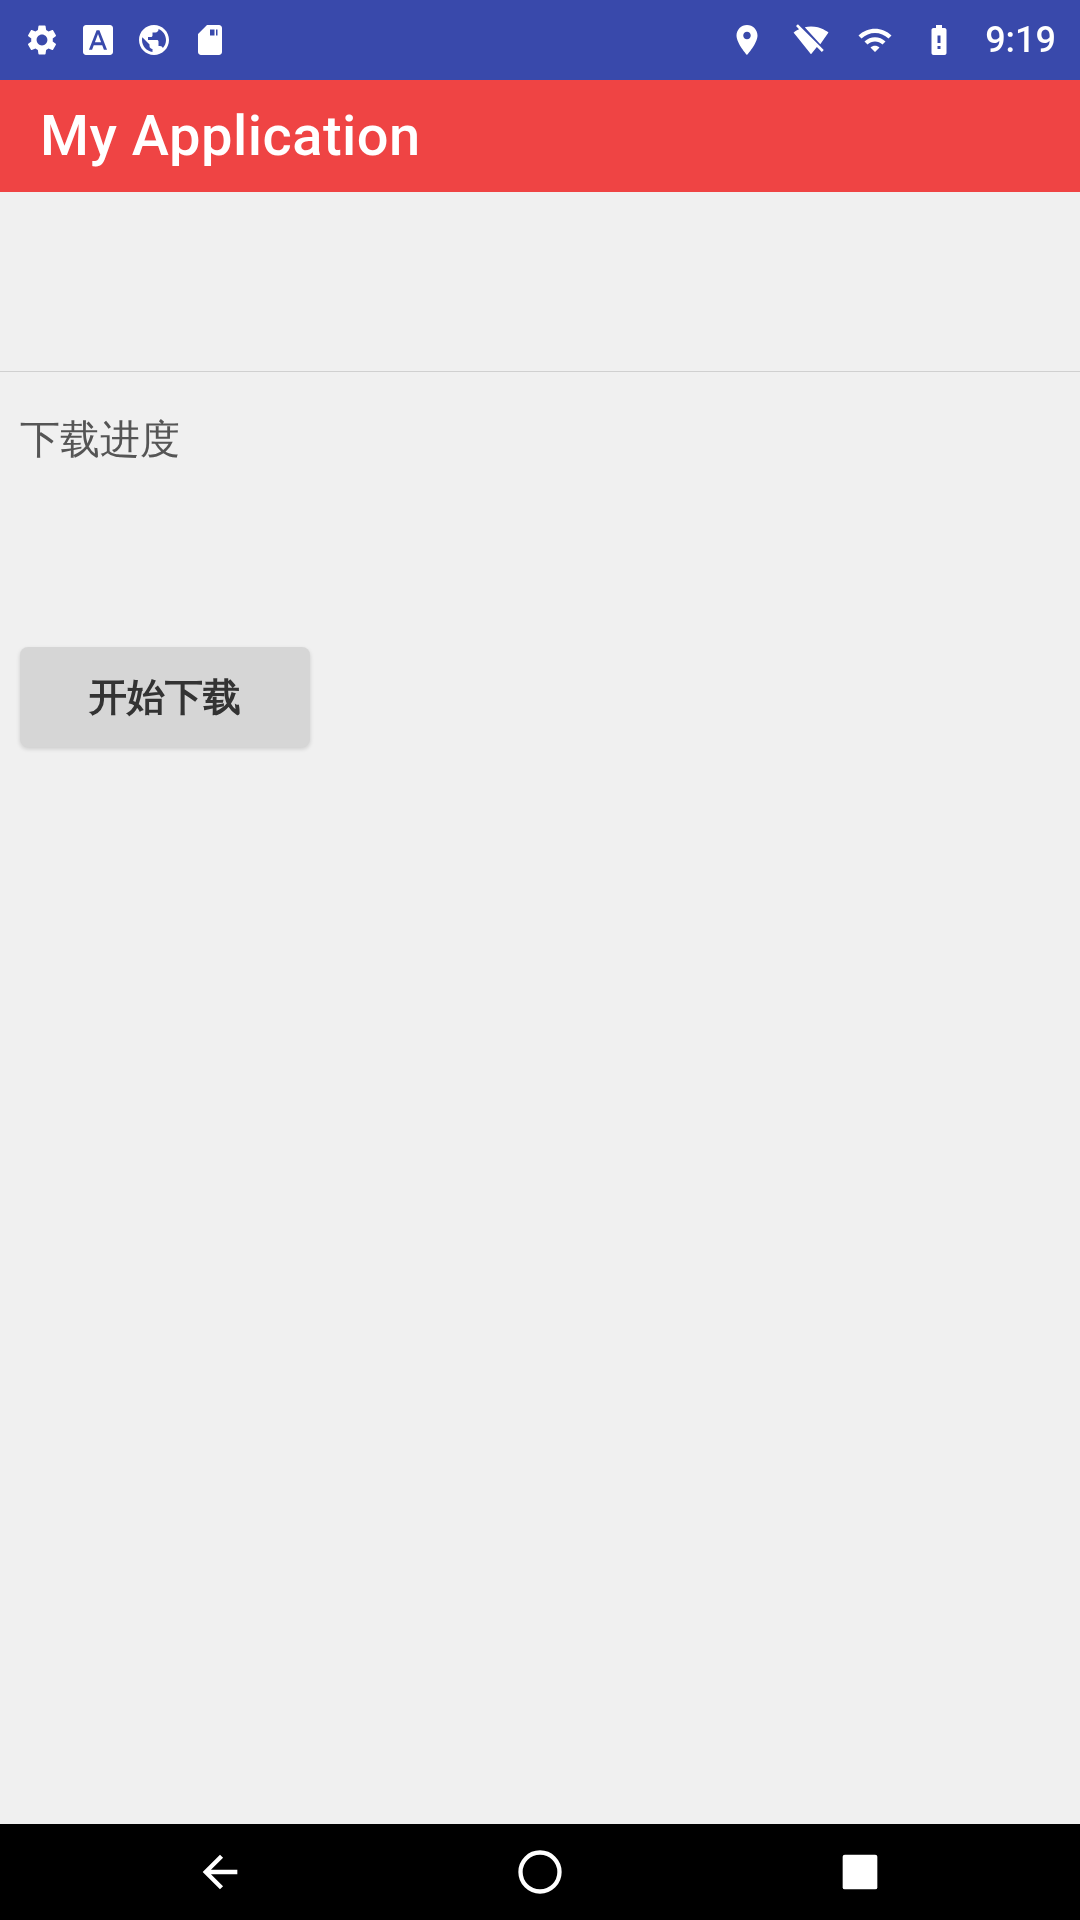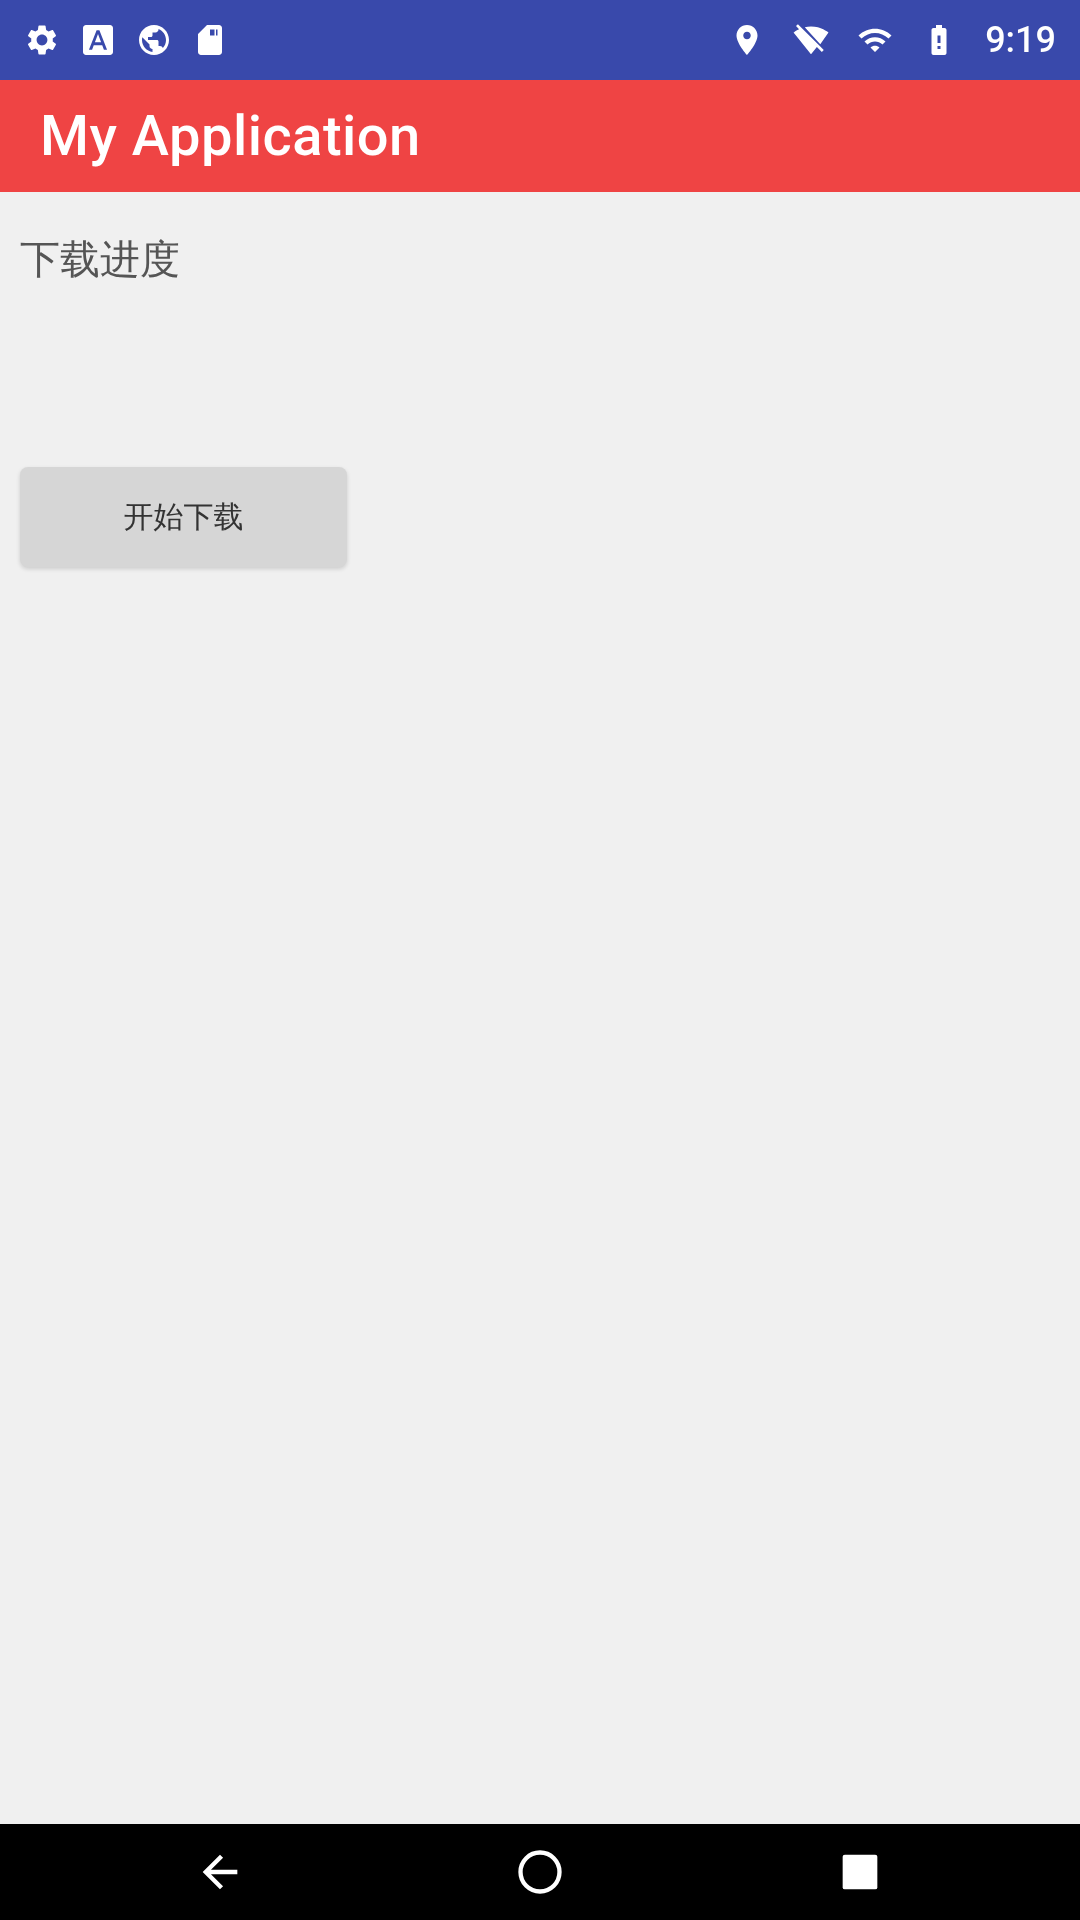--- a/index.html
+++ b/index.html
@@ -70,21 +70,21 @@
       font-size: 56px;
       font-weight: 500;
       letter-spacing: 0.5px;
     }
 
     
     .content {
       flex: 1;
       background: #f0f0f0;
       display: flex;
-      flex-direction: row;
+      flex-direction: column;
     }
 
     
     .top-spacer {
       height: 180px;
       background: #f0f0f0;
       border-bottom: 1px solid #d0d0d0;
     }
 
     
@@ -99,32 +99,33 @@
       font-size: 40px;
       color: #555555;
       font-weight: 400;
     }
 
     .progress-area {
       height: 60px;
     }
 
     .start-download-btn {
-      width: 327px;
+      width: 290px;
       height: 100px;
       background: #d6d6d6;
       border: none;
       border-radius: 8px;
-      font-size: 30px;
+      font-size: 38px;
       color: #333333;
       cursor: pointer;
       display: flex;
       align-items: center;
       justify-content: center;
       box-shadow: 0 2px 4px rgba(0,0,0,0.15);
+      font-weight: bold;
     }
 
     
     .bottom-spacer {
       flex: 1;
     }
 
     
     .nav-bar {
       width: 100%;

